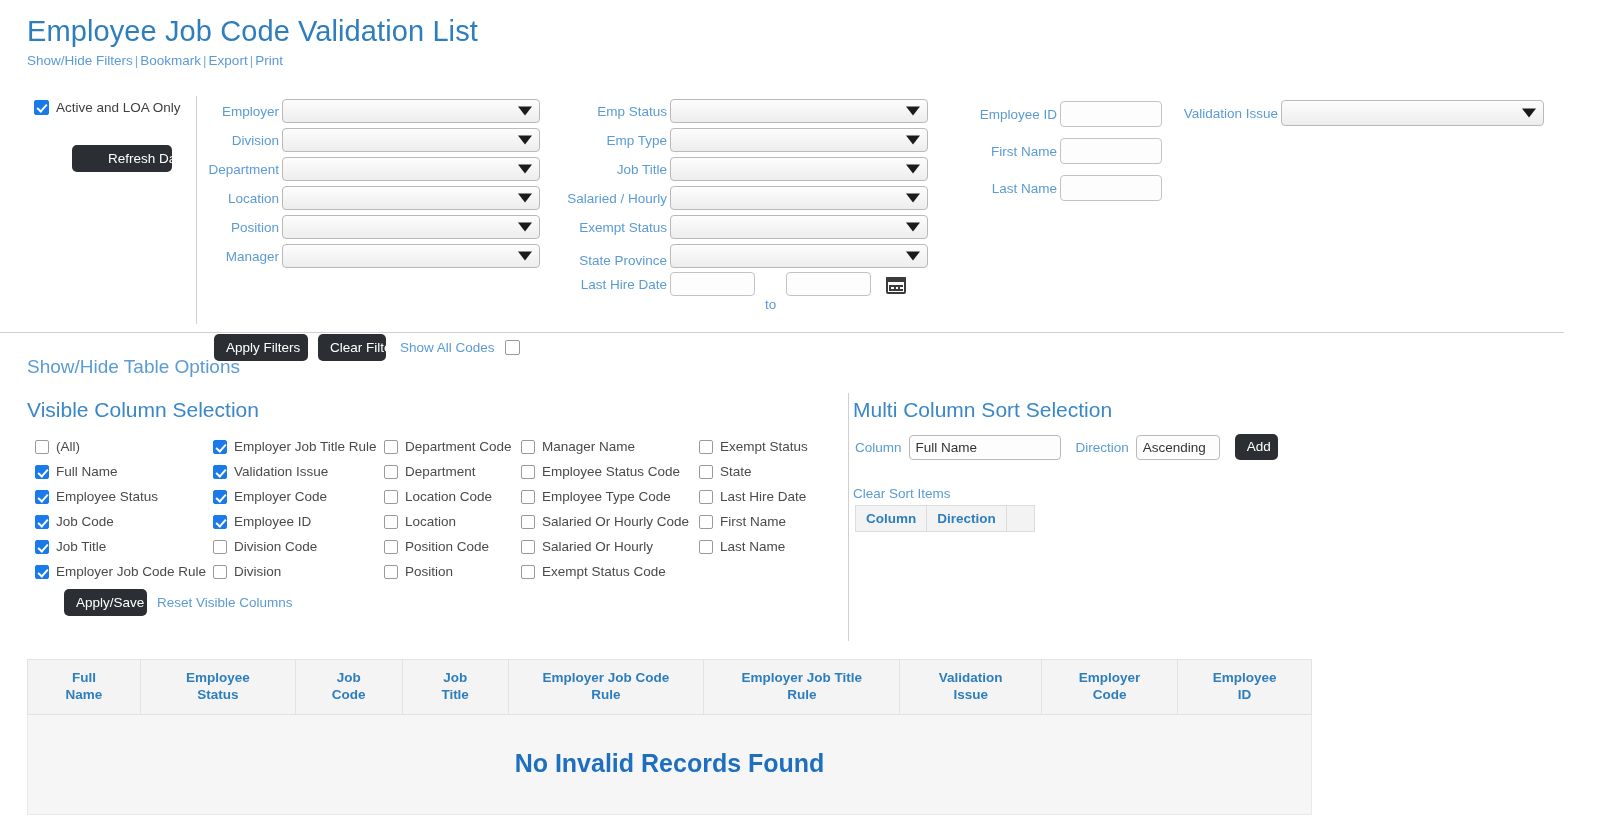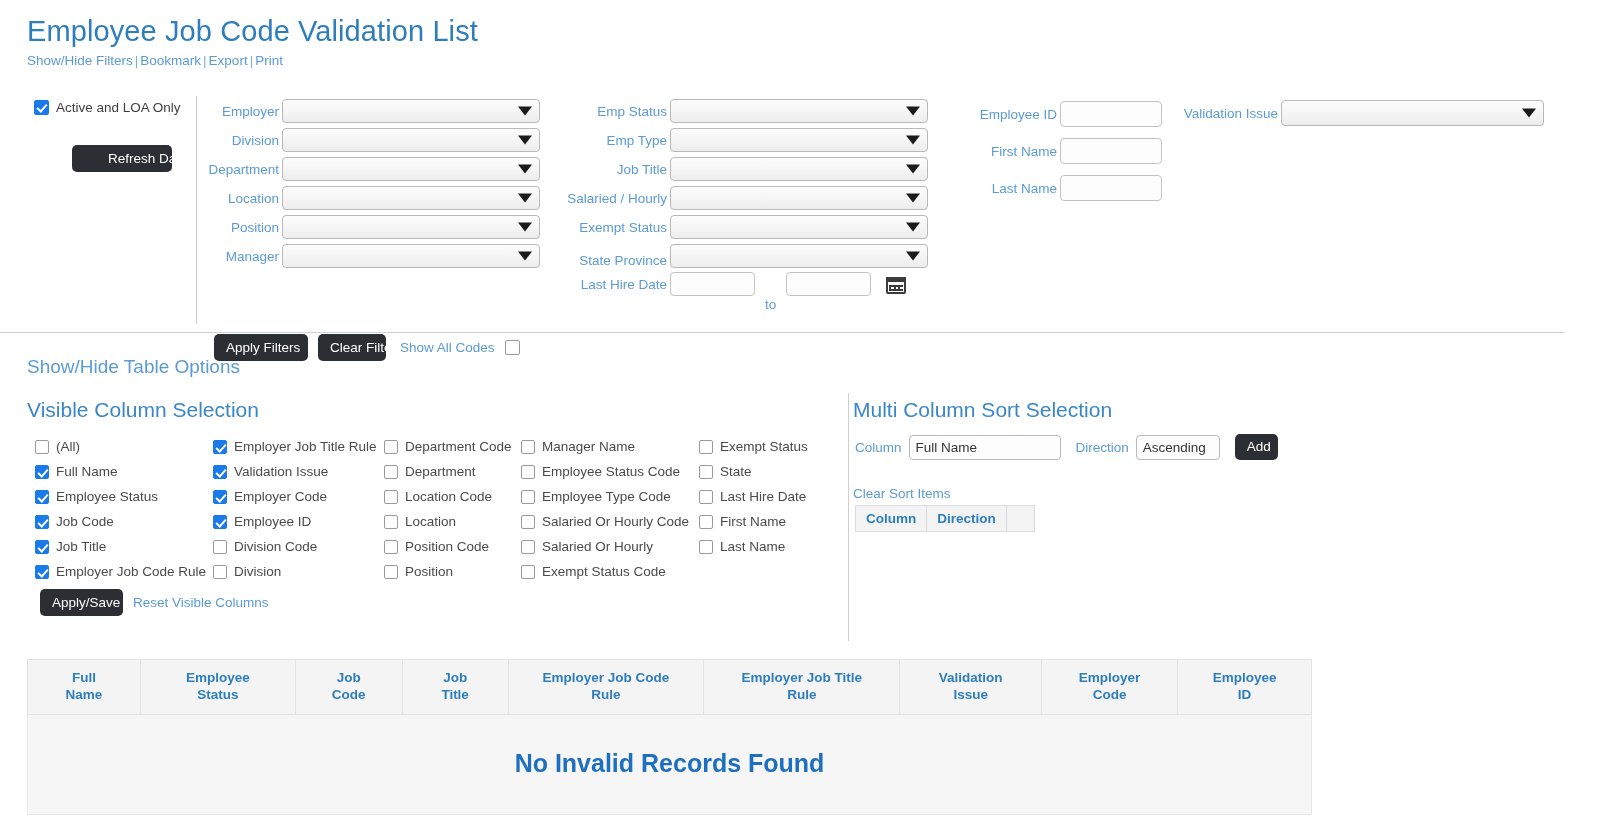--- a/index.html
+++ b/index.html
@@ -430,21 +430,21 @@
           <span class="t">First Name</span>
         </div>
       <div class="cb-item">
           <span class="cb"></span>
           <span class="t">Last Name</span>
         </div>
     </div>
   </div>
 
   <div class="applysave-row">
-    <button class="btn-dark" style="width:83px;">Apply/Save</button>
+    <button class="btn-dark" style="width:83px;margin-left:24px;">Apply/Save</button>
     <a href="#" class="link-blue">Reset Visible Columns</a>
   </div>
 
   <div class="sort-row">
     <span class="sl">Column</span>
     <input class="sort-input" style="width: 152px;" value="Full Name">
     <span class="sl" style="margin-left:8px;">Direction</span>
     <input class="sort-input" style="width: 84px;" value="Ascending">
     <button class="btn-dark btn-add" style="margin-left:8px;">Add</button>
   </div>

